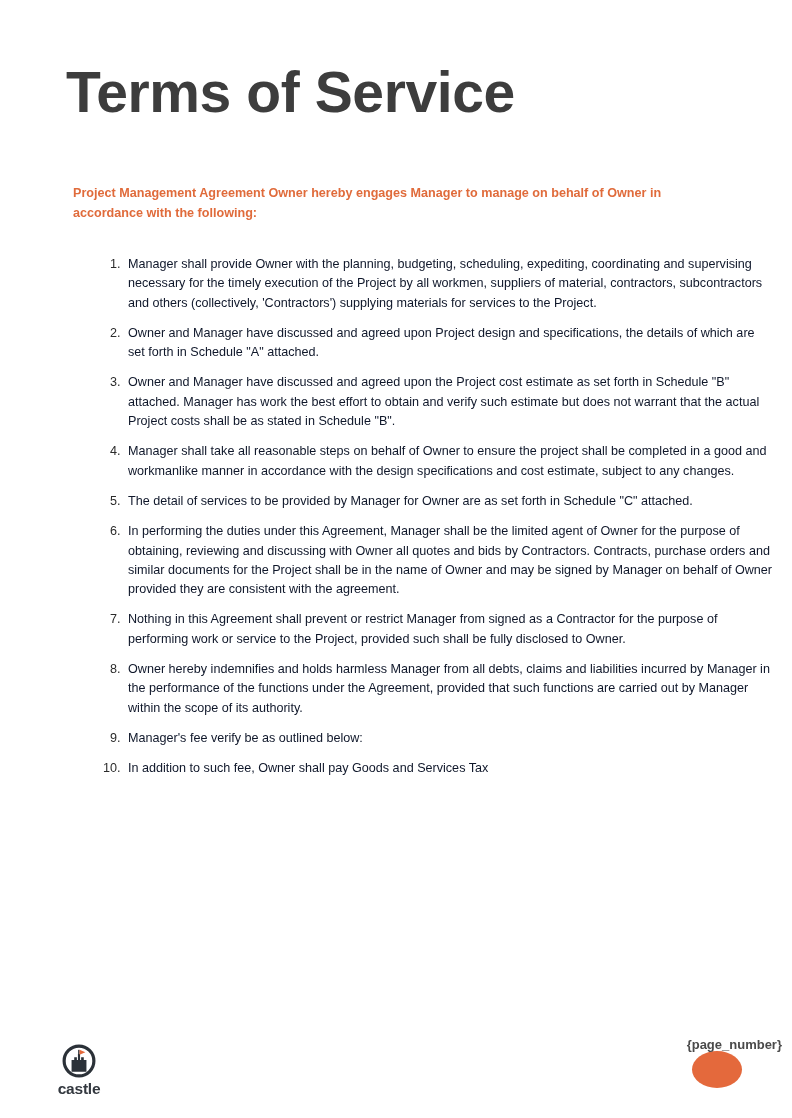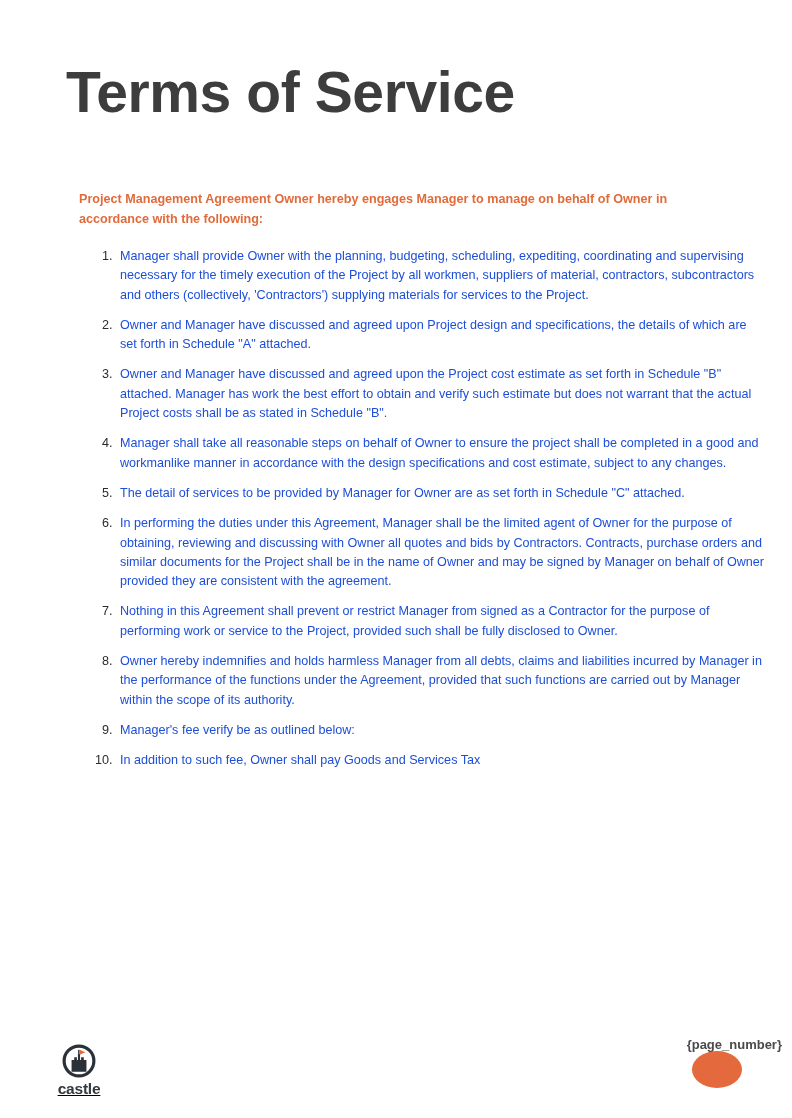--- a/index.html
+++ b/index.html
@@ -36,38 +36,38 @@
     margin: 0;
     white-space: nowrap;
   }
 
   
   .intro {
     position: absolute;
     left: 67px;
     top: 177px;
     width: 630px;
-    margin: 12px;
+    margin: 6px;
     font-size: 12.6px;
     line-height: 20px;
     font-weight: 700;
     color: #e06b3b;
   }
 
   
   .clause-list {
     position: absolute;
     left: 78px;
     top: 243px;
     width: 650px;
-    margin: 4px;
+    margin: 12px;
     padding: 0 0 0 34px;
     list-style-position: outside;
     list-style-type: decimal;
-    color: #1d4ed8;
+    color: #0f172a;
     font-size: 12.6px;
     line-height: 19.3px;
   }
   .clause-list > li {
     margin: 0 0 11px 0;
     padding-left: 4px;
   }
   .clause-list > li::marker {
     color: #2b2b2b;
     font-size: 12.6px;
@@ -83,21 +83,20 @@
   }
 
   .brand {
     position: absolute;
     left: 48px;
     bottom: 22px;
     width: 62px;
     display: flex;
     flex-direction: column;
     align-items: center;
-    text-decoration: underline;
   }
   .brand-mark {
     width: 34px;
     height: 34px;
     display: block;
   }
   .brand-word {
     margin-top: 3px;
     font-size: 15.5px;
     font-weight: 700;

